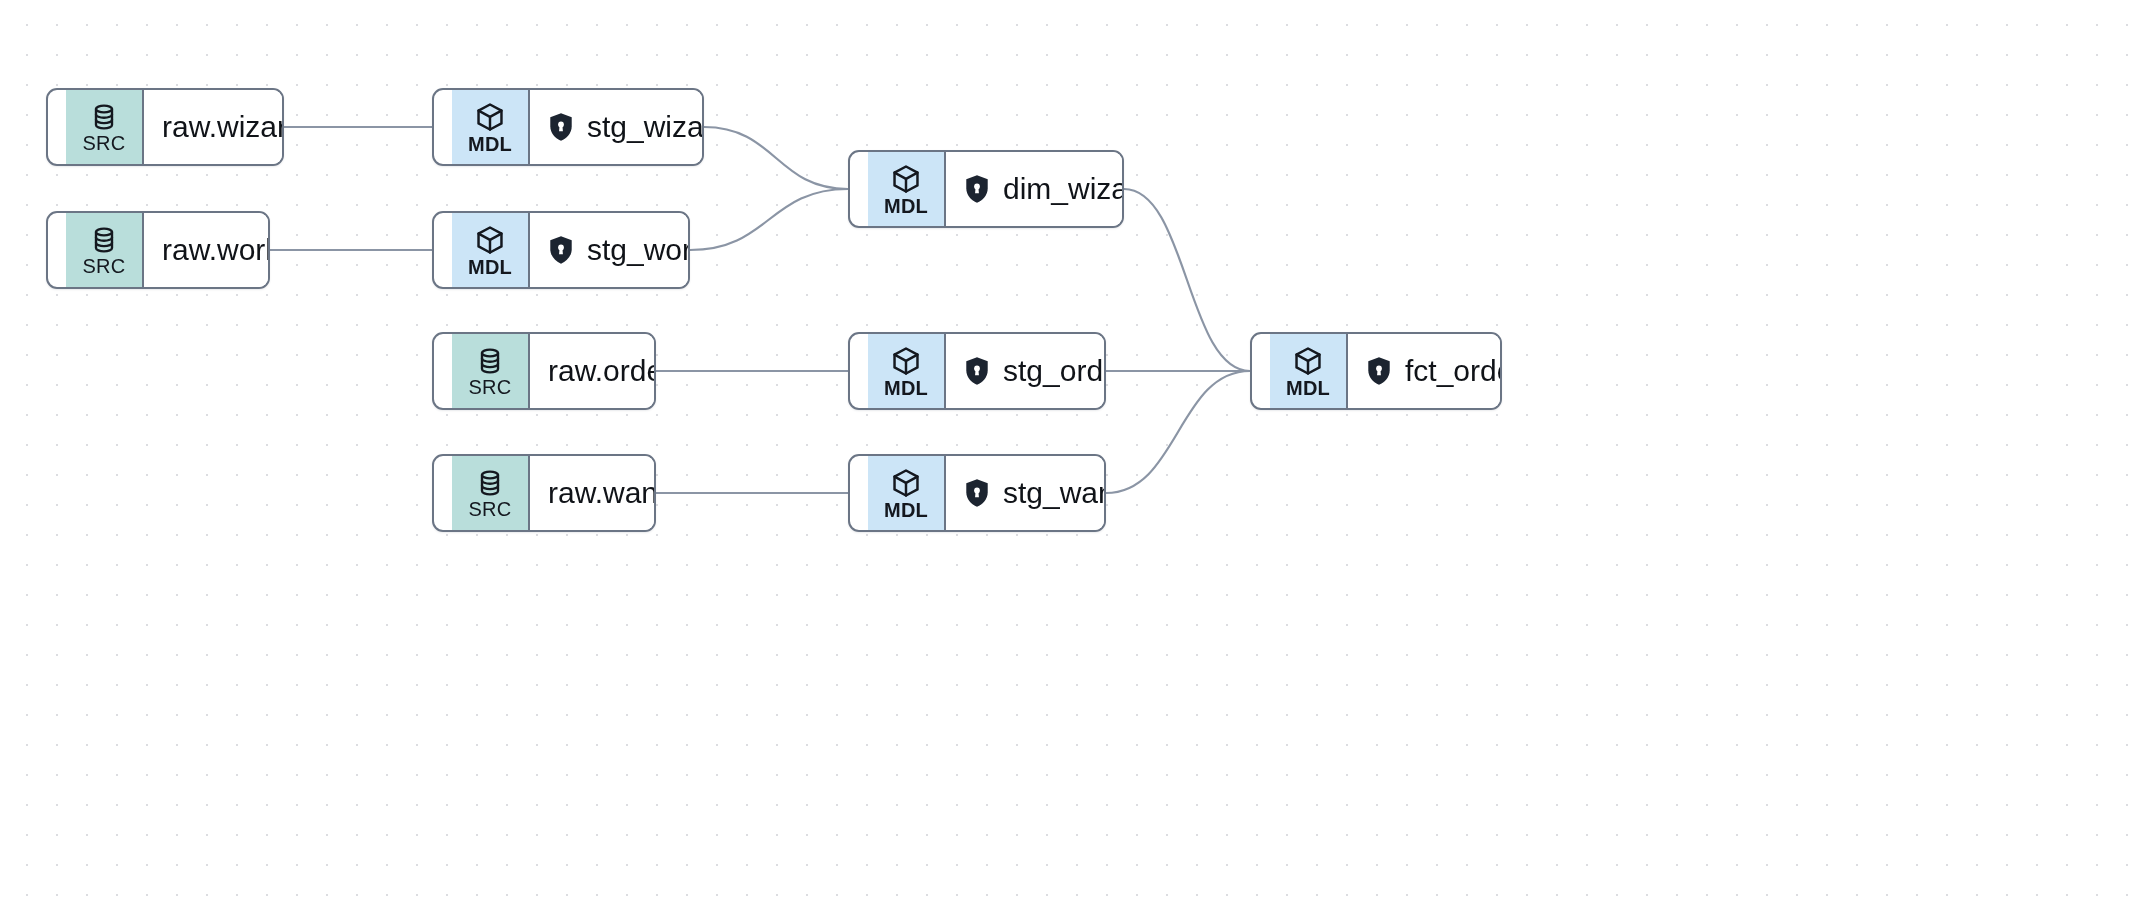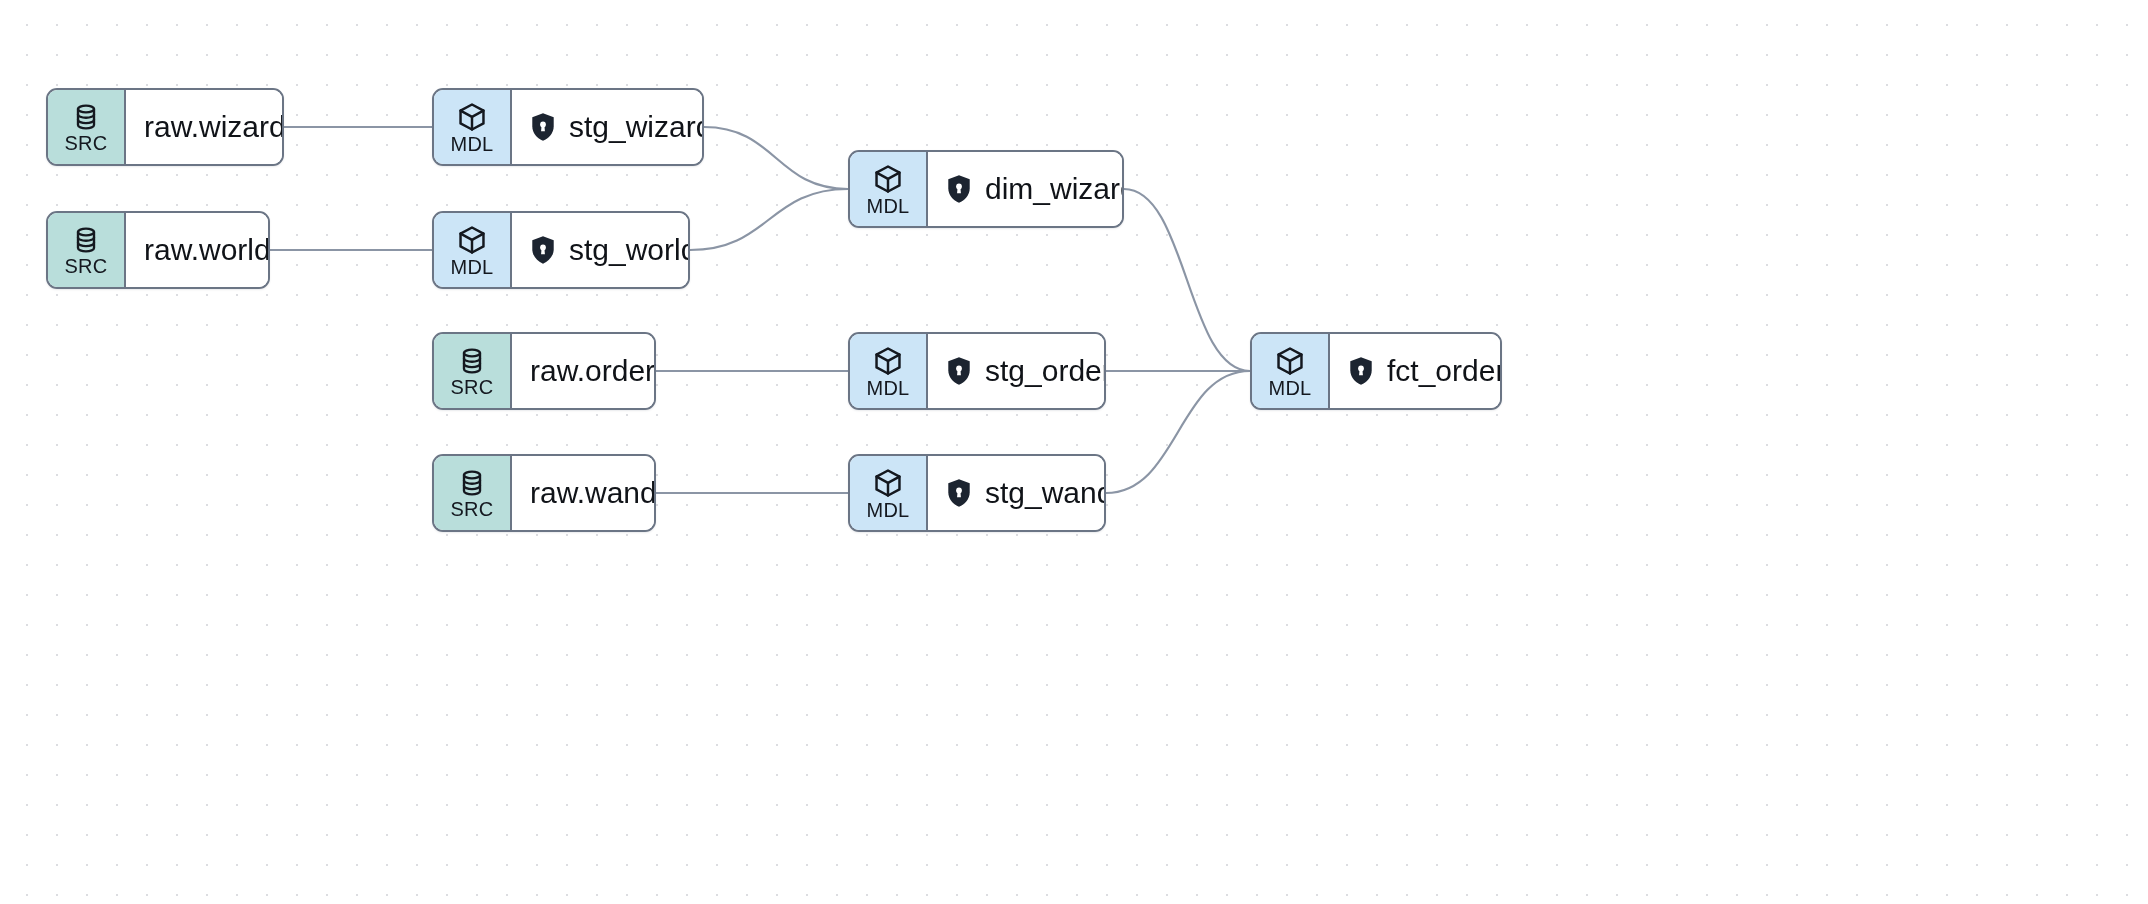--- a/index.html
+++ b/index.html
@@ -30,23 +30,24 @@
   .badge{
     width:78px;
     flex:0 0 78px;
     display:flex;
     flex-direction:column;
     align-items:center;
     justify-content:center;
     gap:1px;
     border-right:2.2px solid #6b7585;
     box-sizing:border-box;
+    margin-left:18px;
   }
   .badge.src{background:#b9dedb;}
-  .badge.mdl{background:#cce5f7;}
+  .badge.mdl{background:#cce5f7;font-weight:bold;}
   .badge svg{display:block;}
   .badge-label{
     font-size:20px;
     line-height:20px;
     color:#14181f;
     letter-spacing:.2px;
     font-family:"Liberation Sans", sans-serif;
   }
   .body{
     flex:1 1 auto;

